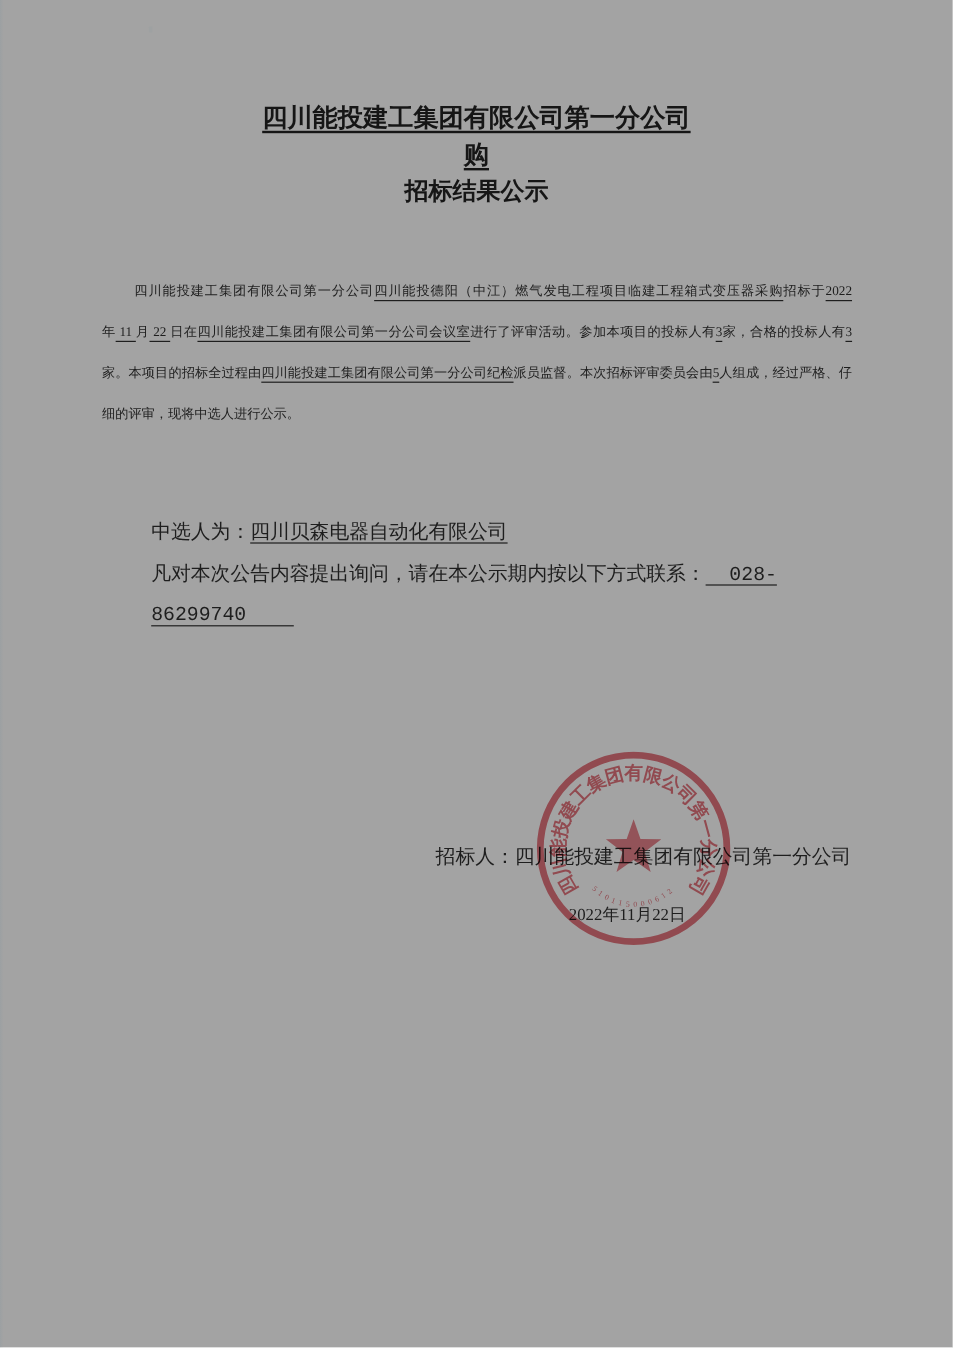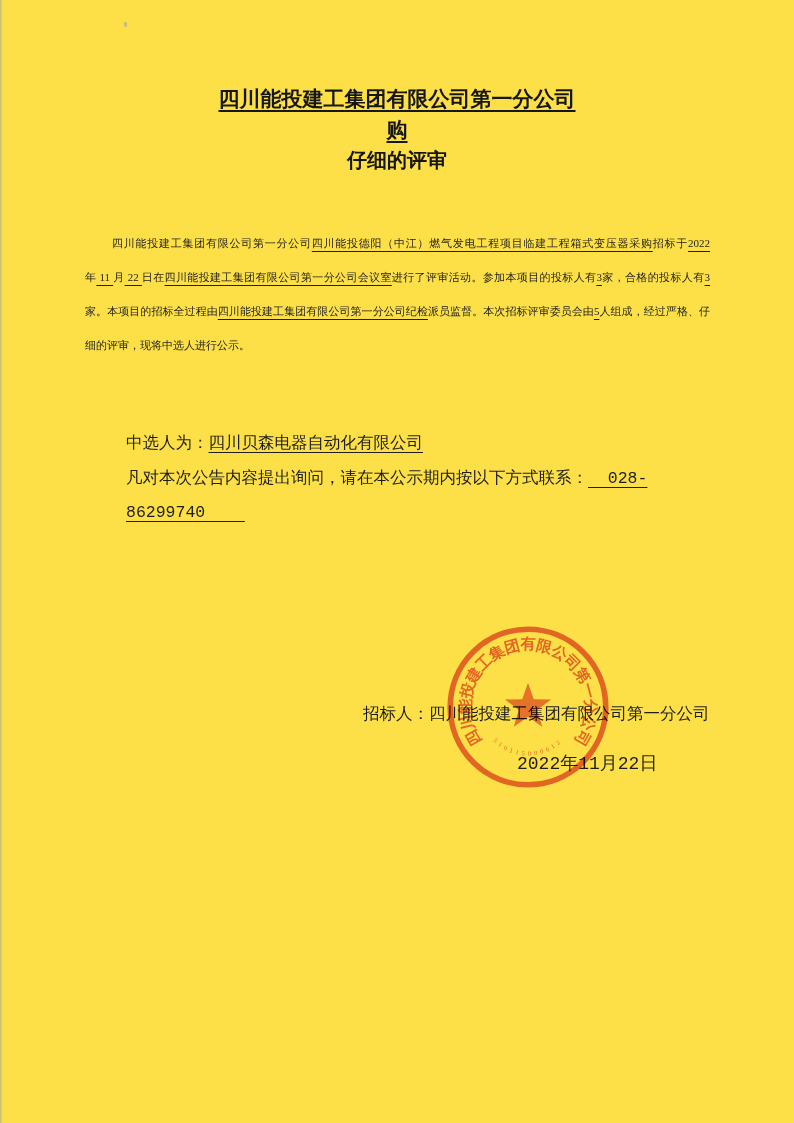--- a/index.html
+++ b/index.html
@@ -1,19 +1,19 @@
 <!DOCTYPE html>
 <html><head>
 <meta charset="utf-8">
 <style>
   html,body { margin:0; padding:0; background:#ffffff; }
   .page {
     position:relative;
     width:794px; height:1123px;
-    background:#fde047;
+    background:#a3a3a3;
     overflow:hidden;
     font-family:"Liberation Serif", serif;
     color:#1e1e1e;
   }
   
   .scan-edge {
     position:absolute; left:0; top:0; width:3px; height:100%;
     background:linear-gradient(to right, rgba(150,158,162,0.55), rgba(150,158,162,0));
   }
   .scan-speck {
@@ -40,43 +40,43 @@
   .u-seg { text-decoration:underline; text-underline-offset:3.5px; text-decoration-thickness:1px; }
   
   .details { position:absolute; top:427px; left:85px; width:625px; font-size:16.5px; }
   .d-line { line-height:34.5px; padding-left:41px;font-family:Liberation Mono, monospace; }
   
   .sign-line {
     position:absolute; top:702px; left:363px;
     font-size:16.5px; line-height:24px; z-index:2; white-space:nowrap;
   }
   .date-line {
-    position:absolute; top:752px; left:517px;
-    font-size:18px; line-height:24px; z-index:2; white-space:nowrap;font-family:Liberation Mono, monospace;
+    position:absolute; top:752px; left:474px;
+    font-size:14px; line-height:24px; z-index:2; white-space:nowrap;
   }
   
   .seal {
     position:absolute; left:447px; top:626px; width:162px; height:162px;
     z-index:3; mix-blend-mode:multiply; opacity:0.82;
     pointer-events:none;
   }
   .seal svg { width:100%; height:100%; display:block; }
 </style>
 </head>
 <body>
 
 <div class="page">
 
   <div class="scan-edge"></div>
   <div class="scan-speck"></div>
 
   <header class="title-block">
     <div class="t-line u">四川能投建工集团有限公司第一分公司</div>
     <div class="t-line u">购</div>
-    <div class="t-line sub">仔细的评审</div>
+    <div class="t-line sub">招标结果公示</div>
   </header>
 
   <p class="body-para"><span>四川能投建工集团有限公司第一分公司</span><span class="u-seg">四川能投德阳（中江）燃气发电工程项目临建工程箱式变压器采购</span><span>招标于</span><span class="u-seg">2022</span><span>年</span><span class="u-seg">&nbsp;11&nbsp;</span><span>月</span><span class="u-seg">&nbsp;22&nbsp;</span><span>日在</span><span class="u-seg">四川能投建工集团有限公司第一分公司会议室</span><span>进行了评审活动。参加本项目的投标人有</span><span class="u-seg">3</span><span>家，合格的投标人有</span><span class="u-seg">3</span><span>家。本项目的招标全过程由</span><span class="u-seg">四川能投建工集团有限公司第一分公司纪检</span><span>派员监督。本次招标评审委员会由</span><span class="u-seg">5</span><span>人组成，经过严格、仔细的评审，现将中选人进行公示。</span></p>
 
   <div class="details">
     <div class="d-line"><span>中选人为：</span><span class="u-seg">四川贝森电器自动化有限公司</span></div>
     <div class="d-line"><span>凡对本次公告内容提出询问，请在本公示期内按以下方式联系：</span><span class="u-seg">&nbsp;&nbsp;028-86299740&nbsp;&nbsp;&nbsp;&nbsp;</span></div>
   </div>
 
   <div class="sign-line">

